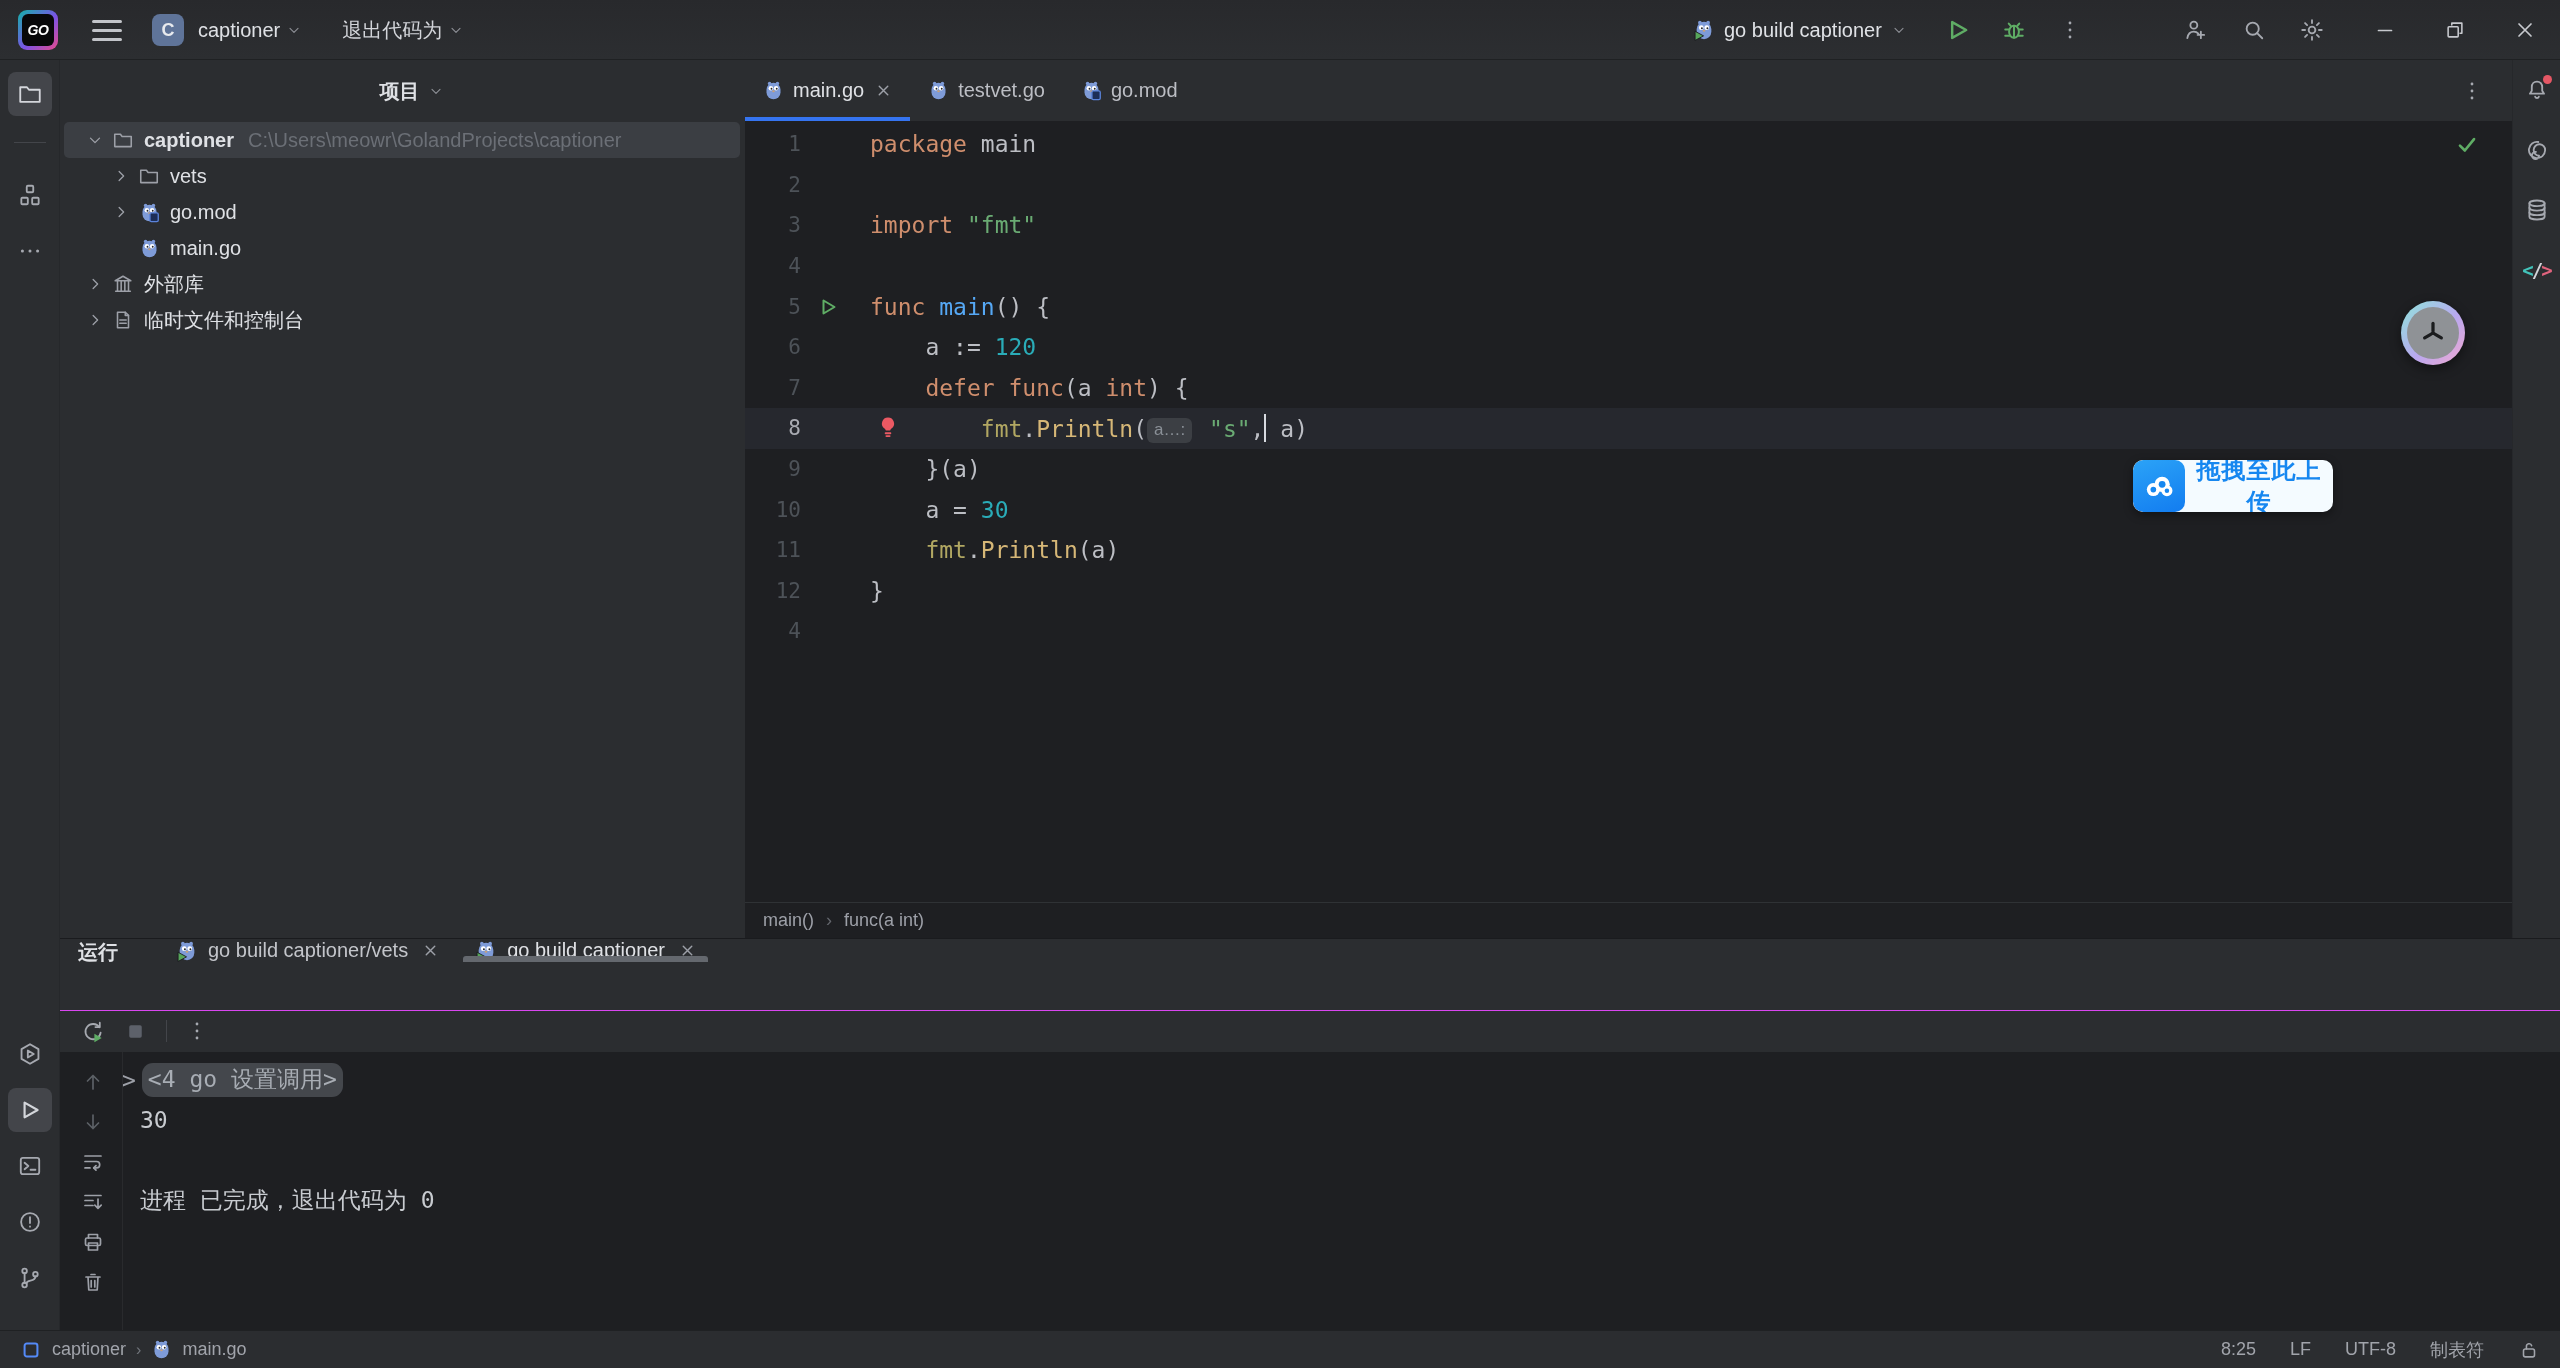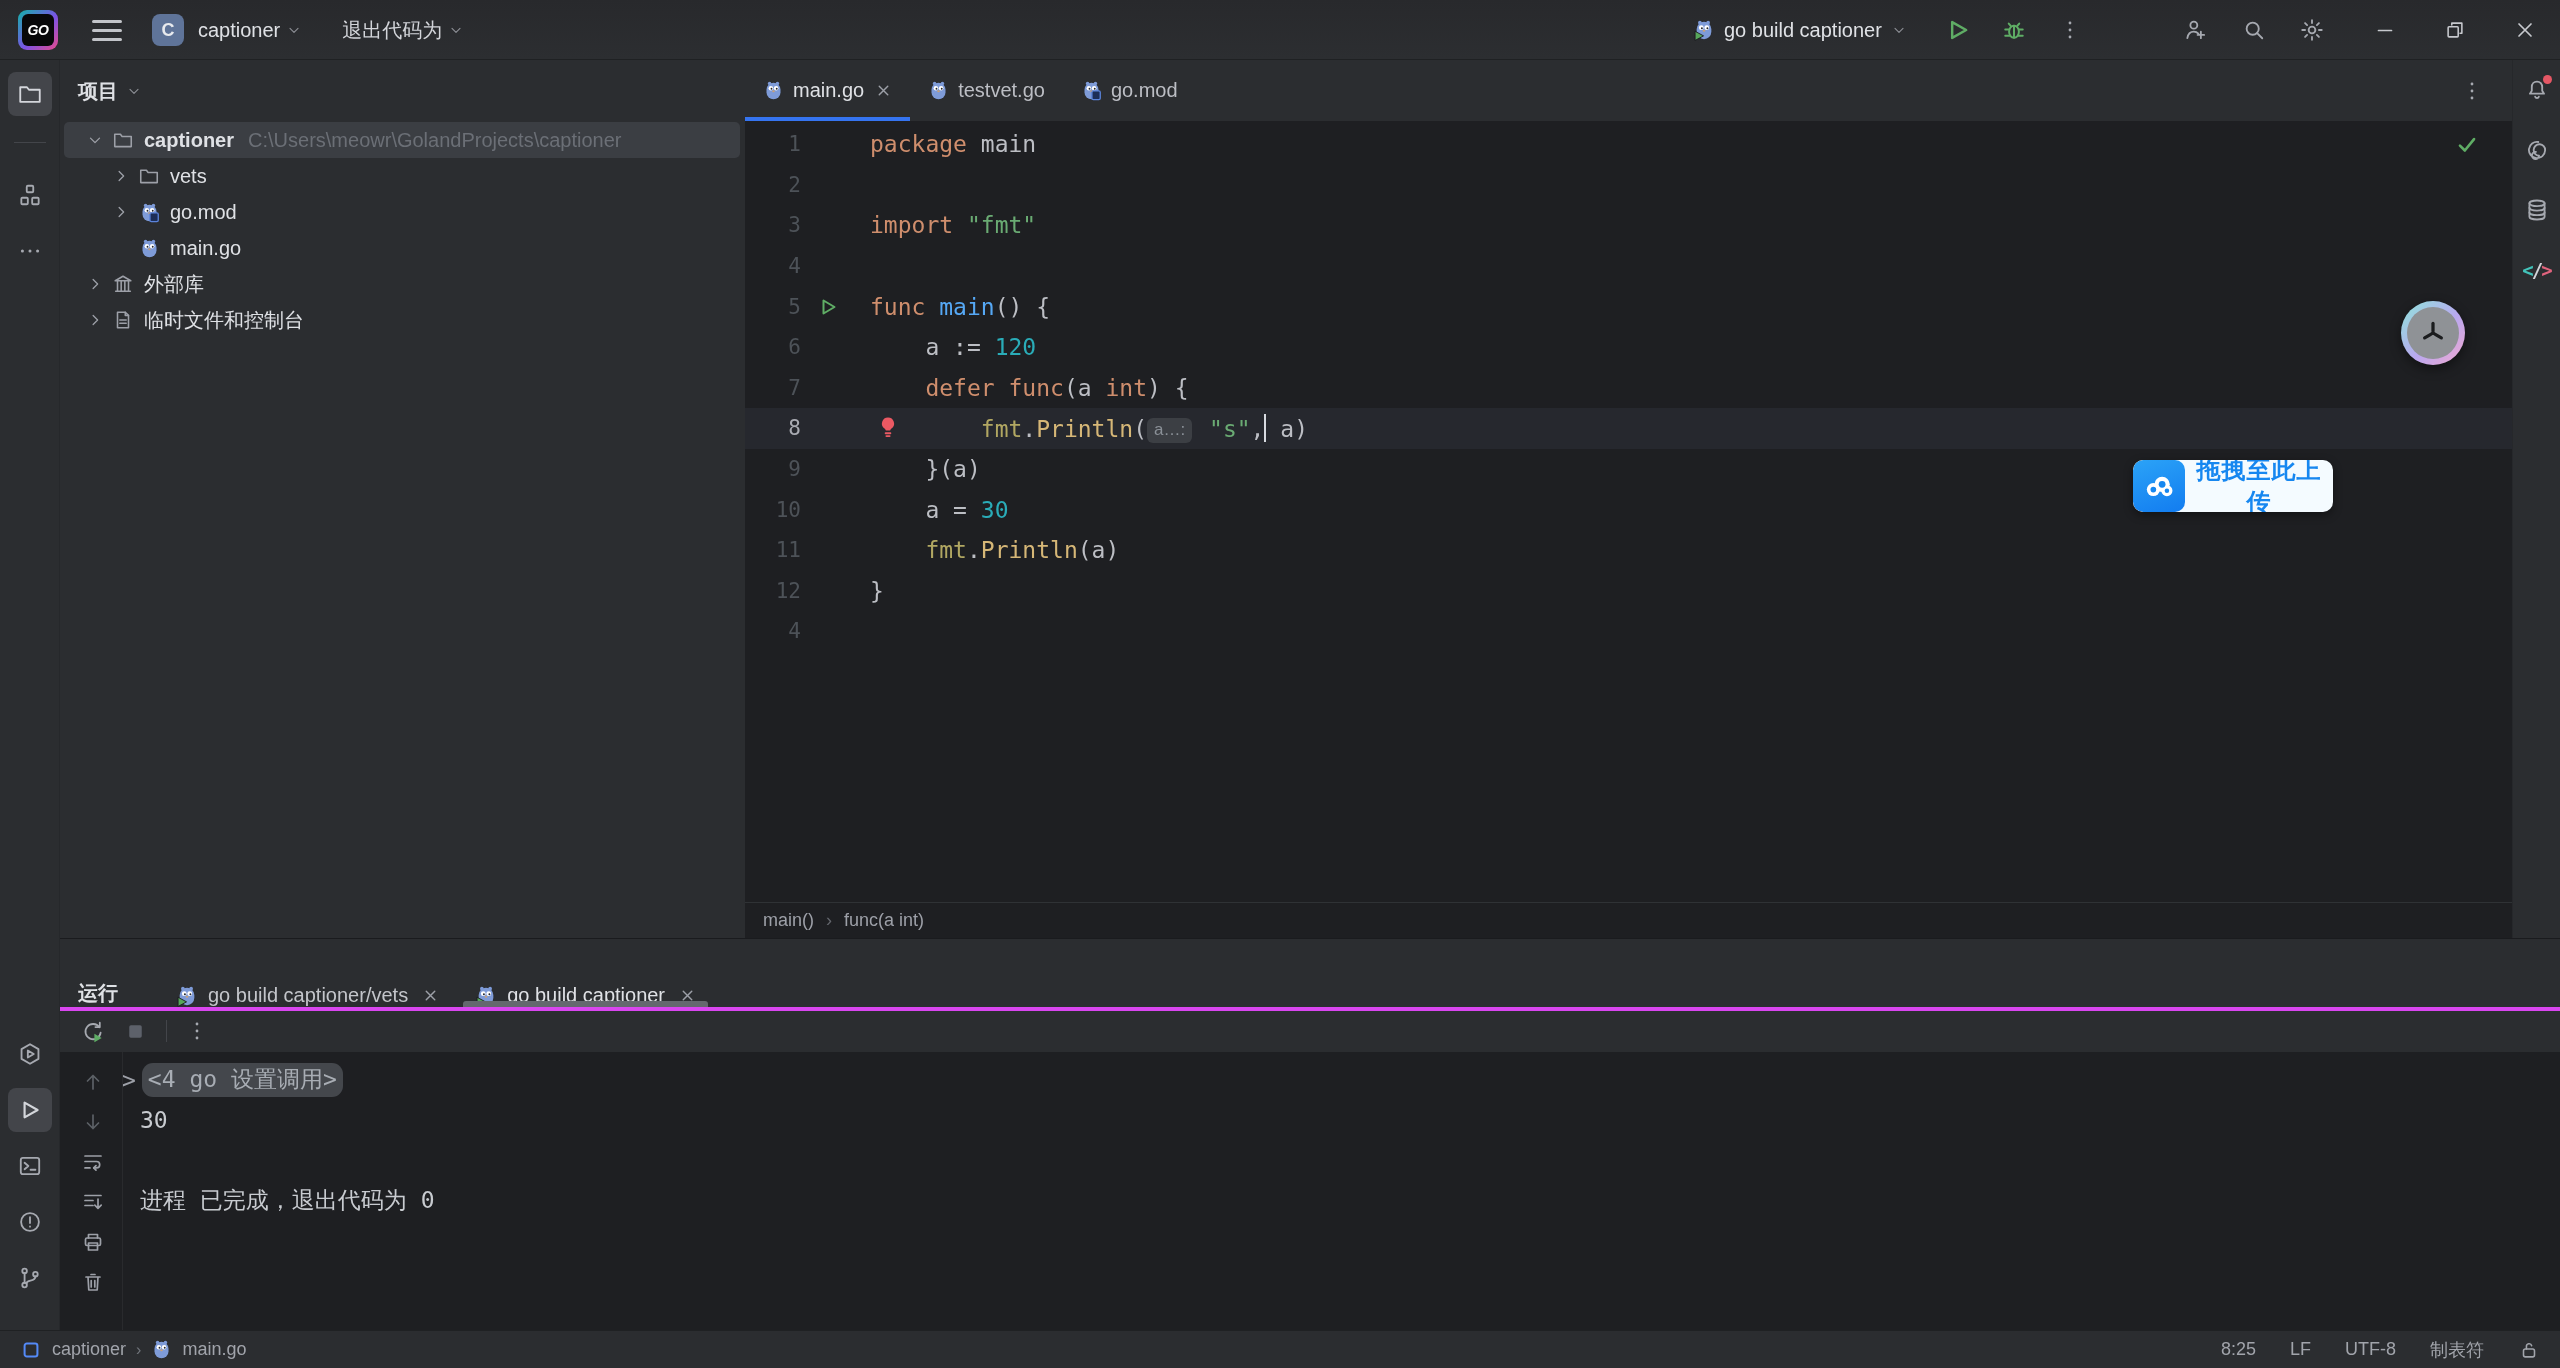--- a/index.html
+++ b/index.html
@@ -45,21 +45,21 @@
   .stripe-top .stripe-slot { margin-bottom:12px; }
   .right-stripe { position:absolute; right:0; top:60px; width:48px; height:878px; background:#2b2d30;
     border-left:1px solid #26282b; display:flex; flex-direction:column; align-items:center; padding-top:8px; gap:16px; }
   .rs-slot { width:44px; height:44px; display:flex; align-items:center; justify-content:center; color:#a6a9b0; position:relative; }
   .endpoints-glyph { font-family:"DejaVu Sans Mono",monospace; font-size:19px; font-weight:700; letter-spacing:-2px; }
   .endpoints-glyph .lt { color:#42c3ba; } .endpoints-glyph .sl { color:#d2d4d9; } .endpoints-glyph .gt { color:#e0637d; }
 
   
   .project-panel { position:absolute; left:60px; top:60px; width:685px; height:878px; background:#2b2d30; }
   .pp-header { height:62px; display:flex; align-items:center; gap:8px; padding-left:18px;
-    color:#dfe1e5; font-size:20px; font-weight:600; }
+    color:#dfe1e5; font-size:20px; font-weight:600;justify-content:center; }
   .tree-row { height:36px; display:flex; align-items:center; color:#dfe1e5; font-size:20px; position:relative; }
   .tree-row .sel { position:absolute; left:4px; right:5px; top:0; bottom:0; background:#3b3e43; border-radius:5px; }
   .tree-row > * { position:relative; }
   .tr-chev { width:26px; display:flex; justify-content:center; color:#9da0a8; }
   .tr-icon { width:30px; display:flex; justify-content:center; color:#9da0a8; }
   .tr-label { margin-left:6px; white-space:nowrap; }
   .tr-label.bold { font-weight:700; }
   .tr-hint { margin-left:14px; color:#6b6f76; white-space:nowrap; }
 
   
@@ -86,21 +86,21 @@
   .caret { display:inline-block; width:2px; height:28px; background:#d7dae0; vertical-align:-5px; }
   .bulb-abs { position:absolute; left:130px; top:293px; }
   .check-abs { position:absolute; right:32px; top:10px; }
   .breadcrumbs { position:absolute; left:0; bottom:0; width:1767px; height:36px; border-top:1px solid #2f3235;
     display:flex; align-items:center; gap:12px; padding-left:18px; font-size:18px; color:#9da0a8; background:#1e1f22; }
   .bc-sep { color:#63666c; }
 
   
   .run-panel { position:absolute; left:60px; top:938px; width:2500px; height:392px; background:#2b2d30;
     border-top:1px solid #1a1b1e; }
-  .rp-header { height:72px; display:flex; align-items:flex-end; padding-left:18px; border-bottom:4px solid #d946ef; }
+  .rp-header { height:72px; display:flex; align-items:flex-start; padding-left:18px; border-bottom:1px solid #d946ef; }
   .rp-title { display:flex; align-items:center; font-size:20px; font-weight:700; color:#dfe1e5; margin-right:40px; }
   .rtab { position:relative; display:flex; align-items:center; gap:10px; padding:0 18px; font-size:20px; color:#c3c5ca; }
   .rtab.active { color:#dfe1e5; }
   .rtab.active::after { content:""; position:absolute; left:6px; right:6px; bottom:0; height:6px;
     border-radius:3px 3px 0 0; background:#64686e; }
   .rtab .tab-close { color:#9da0a8; margin-left:4px; }
   .rp-toolbar { height:40px; display:flex; align-items:center; gap:18px; padding-left:20px; }
   .rp-tb-div { width:1px; height:22px; background:#43454a; }
   .console { position:absolute; left:0; top:113px; width:2500px; height:279px; background:#1e1f22; }
   .console-gutter { position:absolute; left:8px; top:10px; width:50px; display:flex; flex-direction:column; }

